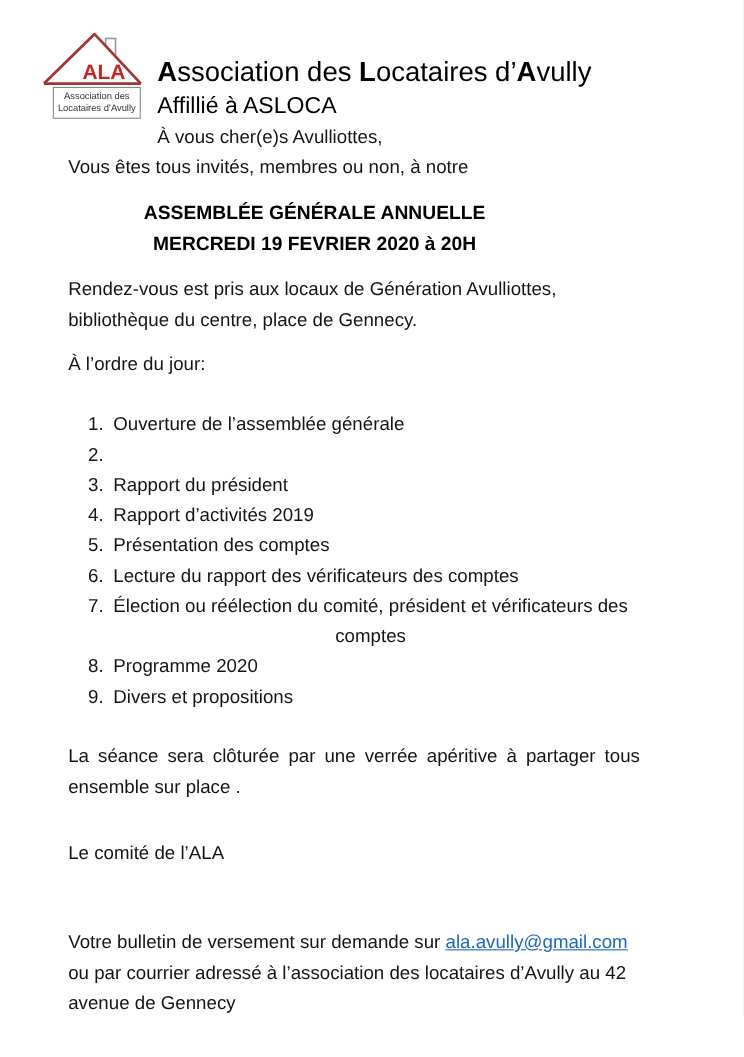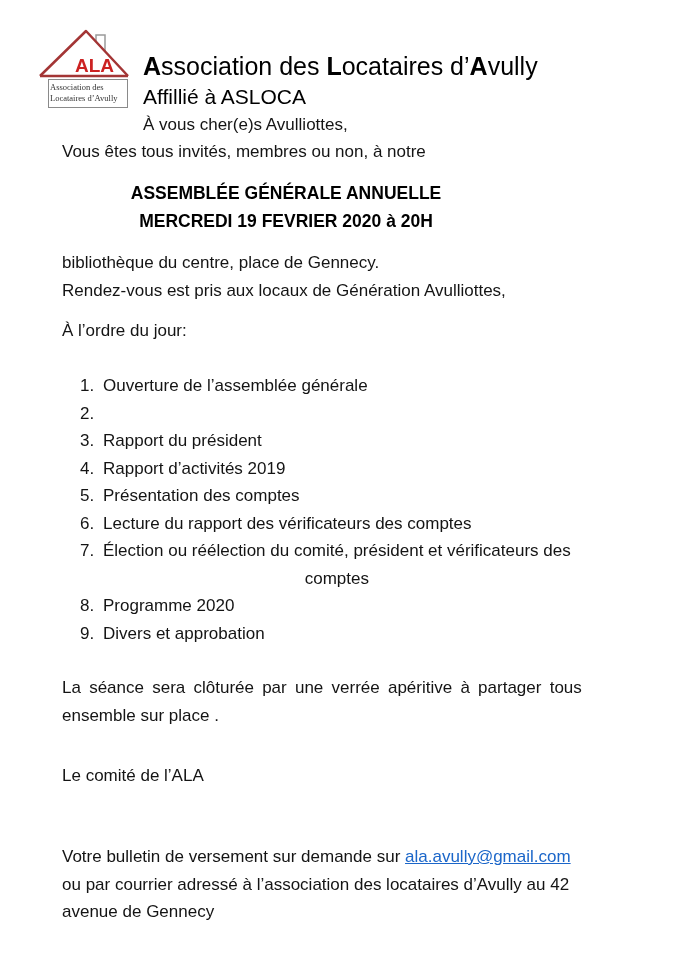--- a/index.html
+++ b/index.html
@@ -14,25 +14,25 @@
     color:#141414;
   }
 
   
   .logo{position:absolute;left:36px;top:26px;width:96px;}
   .logo svg{display:block;}
   .logo-box{
     border:1px solid #8a8a8a;
     margin:-1px 4px 0 12px;
     padding:2px 1px 3px;
+    text-align:center;
     font-size:8.5px;
     line-height:11px;
     color:#333;
     background:#fff;
-    font-family:Liberation Serif, serif;
   }
 
   
   .title-block{position:absolute;left:143px;top:27px;margin-top:24px;}
   .title{font-size:25px;line-height:31px;white-space:nowrap;color:#000;}
   .title .b{font-weight:bold;}
   .subtitle{font-size:21px;line-height:24px;margin-top:3px;color:#000;}
 
   
   .intro{position:absolute;left:62px;top:111px;width:560px;line-height:27px;}
@@ -89,22 +89,22 @@
     <div class="intro-line1">À vous cher(e)s Avulliottes,</div>
     <div>Vous êtes tous invités, membres ou non, à notre</div>
   </div>
 
   <div class="main-heading">
     <div>ASSEMBLÉE GÉNÉRALE ANNUELLE</div>
     <div>MERCREDI 19 FEVRIER 2020 à 20H</div>
   </div>
 
   <div class="meeting">
+    <div>Rendez-vous est pris aux locaux de Génération Avulliottes,</div>
     <div>bibliothèque du centre, place de Gennecy.</div>
-    <div>Rendez-vous est pris aux locaux de Génération Avulliottes,</div>
   </div>
 
   <div class="agenda-label">À l’ordre du jour:</div>
 
   <div class="agenda">
     <div class="agenda-row">
       <span class="num">1.</span>
       <span class="txt">
           <span class="l">Ouverture de l’assemblée générale</span>
           <span class="l"></span>
@@ -151,21 +151,21 @@
     <div class="agenda-row">
       <span class="num">8.</span>
       <span class="txt">
           <span class="l">Programme 2020</span>
           <span class="l"></span>
         </span>
     </div>
     <div class="agenda-row">
       <span class="num">9.</span>
       <span class="txt">
-          <span class="l">Divers et approbation</span>
+          <span class="l">Divers et propositions</span>
           <span class="l"></span>
         </span>
     </div>
   </div>
 
   <div class="closing1">
     <div class="ws">La séance sera clôturée par une verrée apéritive à partager tous</div>
     <div>ensemble sur place .</div>
   </div>
 

